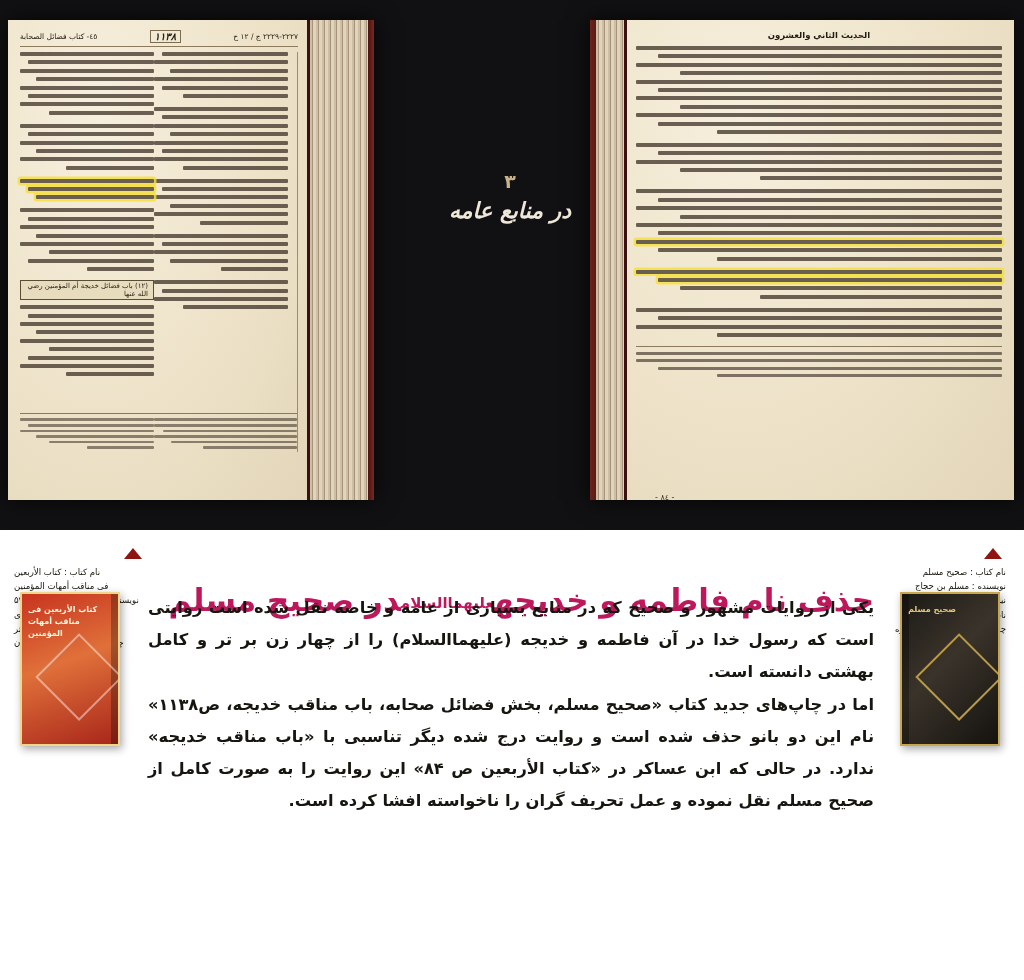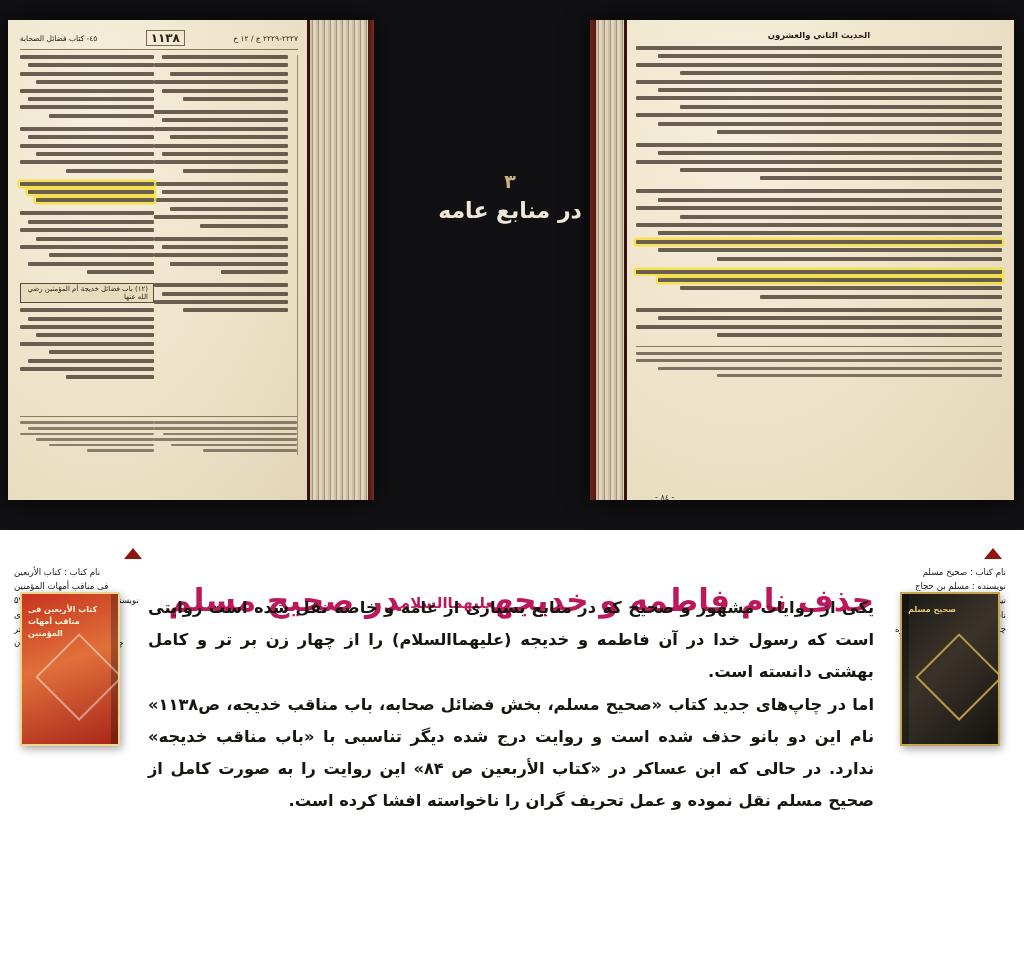--- a/index.html
+++ b/index.html
@@ -47,21 +47,21 @@
     box-sizing:border-box;
   }
   .book-left .page{left:0;right:64px;}
   .book-right .page{right:0;left:34px;}
 
   .page-hdr{
     display:flex;justify-content:space-between;align-items:center;
     font-size:7.5px;color:#2a2118;border-bottom:1px solid #8b7a5d;
     padding-bottom:3px;margin-bottom:5px;letter-spacing:.2px;
   }
-  .page-hdr .mid{font-weight:bold;font-size:12px;}
+  .page-hdr .mid{font-weight:bold;font-size:10px;font-style:italic;}
   .hdr-box{border:1px solid #7b6b50;padding:0 4px;font-size:7px;}
 
   .cols{display:flex;gap:0;height:400px;}
   .col{flex:1;position:relative;}
   .col.divider{border-right:1px solid #9d8c6e;padding-right:9px;}
 
   
   .ln{
     height:4px;margin:0 0 4.4px 0;border-radius:1px;
     background:#4c4034;opacity:.82;
@@ -85,21 +85,21 @@
 
   
   .center-caption{
     position:absolute;left:420px;top:170px;width:180px;
     text-align:center;color:#efe7d8;
   }
   .cap-num{
     font-size:19px;color:#c9b48a;margin-bottom:6px;font-weight:bold;
   }
   .cap-l1{font-size:27px;font-weight:bold;letter-spacing:.5px;line-height:1.35;}
-  .cap-l2{font-size:22px;font-weight:bold;margin-top:2px;}
+  .cap-l2{font-size:22px;font-weight:bold;margin-top:2px;font-style:italic;}
 
   
   .bottom{
     position:absolute;left:0;top:530px;width:1024px;height:450px;background:#fff;
   }
   .headline{
     position:absolute;right:150px;left:150px;top:12px;
     text-align:right;color:#be185d;font-weight:bold;font-size:31px;
     letter-spacing:-.3px;direction:rtl;margin-top:40px;
   }

